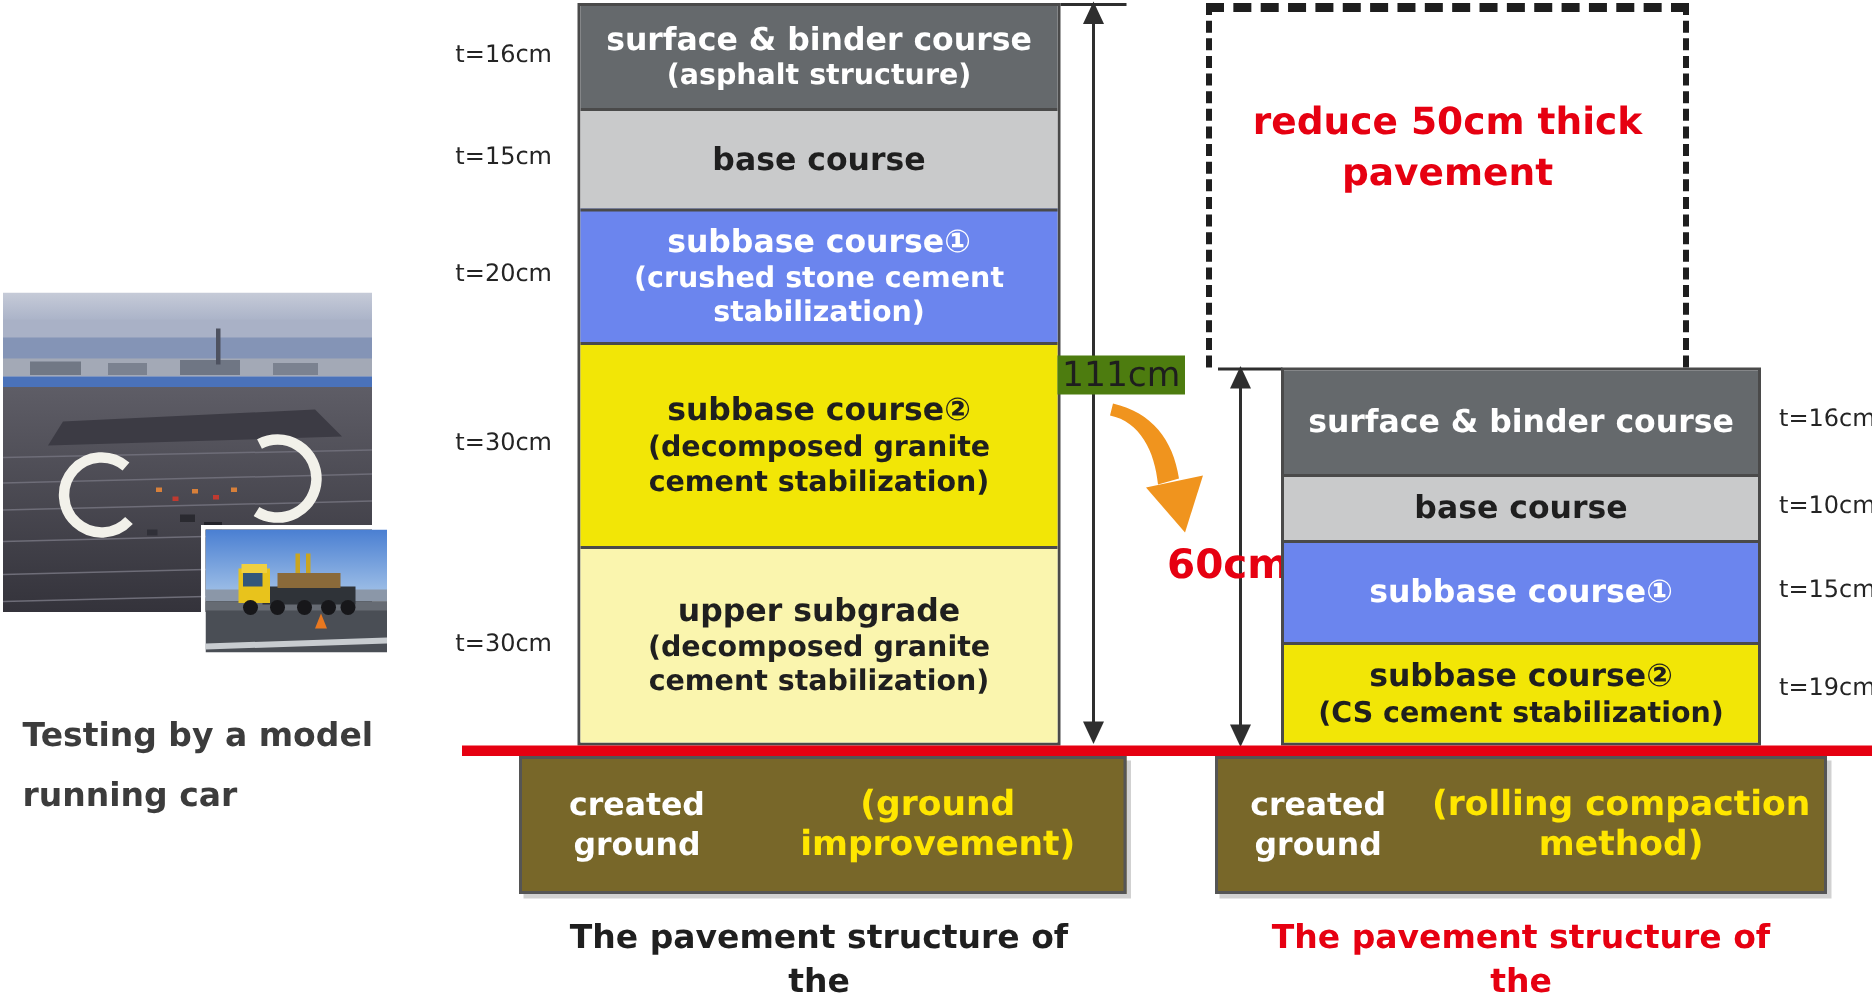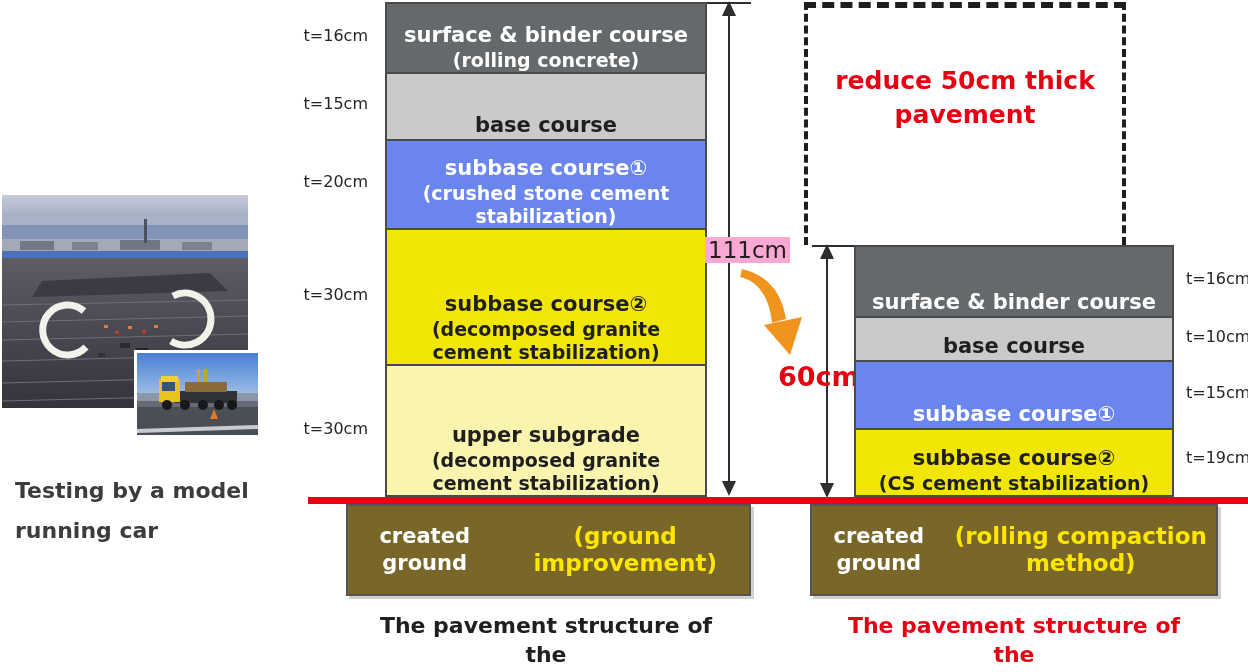--- a/index.html
+++ b/index.html
@@ -3,21 +3,21 @@
 <meta charset="utf-8">
 <style>
   html,body{margin:0;padding:0;background:#fff;}
   #canvas{
     position:relative;width:1248px;height:672px;background:#ffffff;overflow:hidden;
     font-family:"DejaVu Sans","Liberation Sans",sans-serif;color:#1e1e1e;
   }
   .abs{position:absolute;}
   
   .stack{position:absolute;border:2px solid #4a4a4a;box-sizing:border-box;display:flex;flex-direction:column;}
-  .layer{box-sizing:border-box;display:flex;flex-direction:column;justify-content:flex-end;align-items:center;
+  .layer{box-sizing:border-box;display:flex;flex-direction:column;justify-content:center;align-items:center;
          text-align:center;border-top:2px solid #4a4a4a;line-height:1.22;}
   .layer:first-child{border-top:none;}
   .layer .lname{font-weight:bold;font-size:21px;}
   .layer .ldetail{font-weight:bold;font-size:19px;}
   .txt-white{color:#ffffff;}
   .txt-dark{color:#1f1f1f;}
   
   .tlabel{position:absolute;font-size:16px;color:#242424;white-space:nowrap;}
   .tlabel.right-align{text-align:right;}
   
@@ -29,21 +29,21 @@
   
   .diagram-caption{position:absolute;width:380px;text-align:center;font-weight:bold;font-size:22px;line-height:29px;}
   .caption-red{color:#e60011;}
   .caption-black{color:#1f1f1f;}
   
   #reduction-box{position:absolute;left:804px;top:2px;width:322px;height:243px;box-sizing:border-box;
     border-top:6px dashed #1e1e1e;border-left:4px dashed #1e1e1e;border-right:4px dashed #1e1e1e;
     display:flex;flex-direction:column;justify-content:center;align-items:center;text-align:center;}
   #reduction-box .note{color:#e60011;font-weight:bold;font-size:25px;line-height:34px;margin-top:-58px;}
   
-  #label-111{position:absolute;left:705px;top:237px;font-size:23px;color:#1e1e1e;background:#f9a8d4;padding:0 3px;}
+  #label-111{position:absolute;left:705px;top:237px;font-size:23px;color:#1e1e1e;background:#4d7c0f;padding:0 3px;}
   #label-60{position:absolute;left:778px;top:361px;font-size:27px;font-weight:bold;color:#e60011;}
   
   #ground-line{position:absolute;left:308px;top:497px;width:940px;height:7px;background:#e60011;}
   
   #photo-caption{position:absolute;left:15px;top:441px;font-size:22px;font-weight:bold;color:#3c3c3c;line-height:40px;margin-top:30px;}
   .photo-frame{position:absolute;}
   #truck-photo{border:3px solid #ffffff;}
 </style>
 </head>
 <body>
@@ -123,21 +123,21 @@
   </svg>
 
   <div id="photo-caption">
     <div>Testing by a model</div>
     <div>running car</div>
   </div>
 
   <div class="stack" style="left:385px;top:2px;width:322px;height:495px;">
     <div class="layer txt-white" style="height:68px;background:#65696c;">
       <div class="lname">surface &amp; binder course</div>
-      <div class="ldetail">(rolling concrete)</div>
+      <div class="ldetail">(asphalt structure)</div>
     </div>
     <div class="layer txt-dark" style="height:67px;background:#c9cacb;">
       <div class="lname">base course</div>
     </div>
     <div class="layer txt-white" style="height:89px;background:#6b85ee;">
       <div class="lname">subbase course①</div>
       <div class="ldetail">(crushed stone cement</div>
       <div class="ldetail">stabilization)</div>
     </div>
     <div class="layer txt-dark" style="height:136px;background:#f2e606;">

